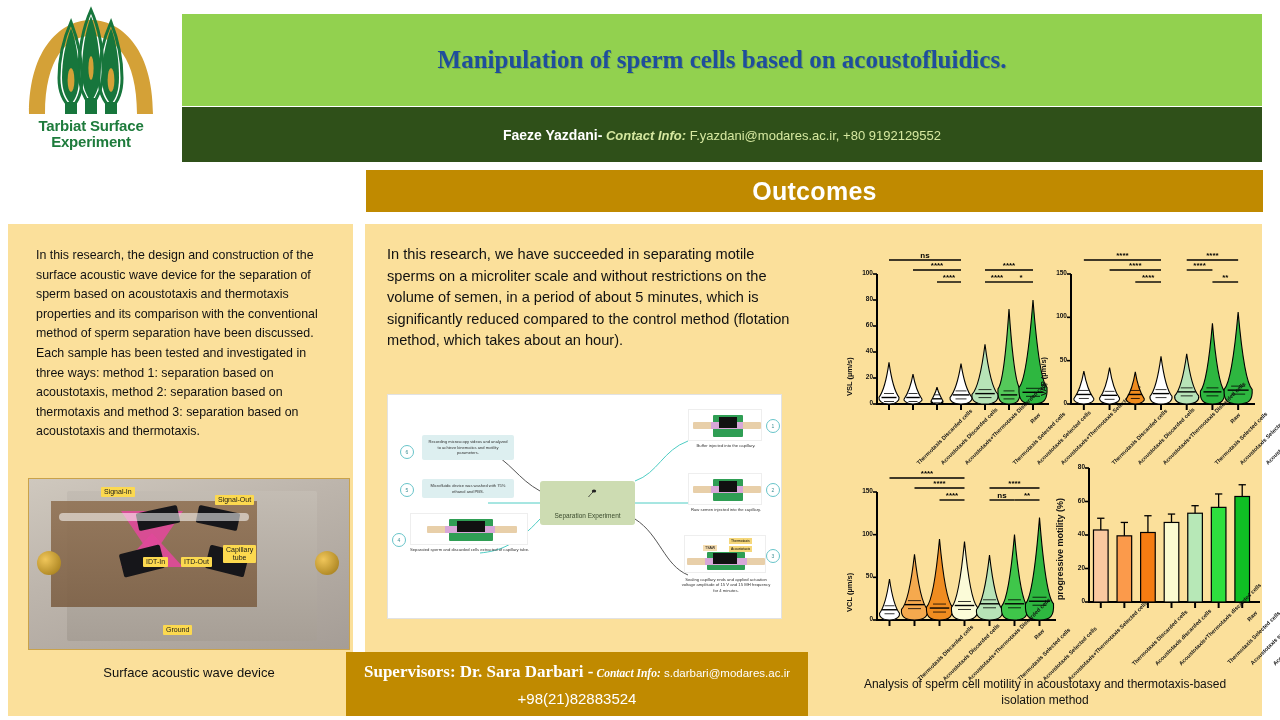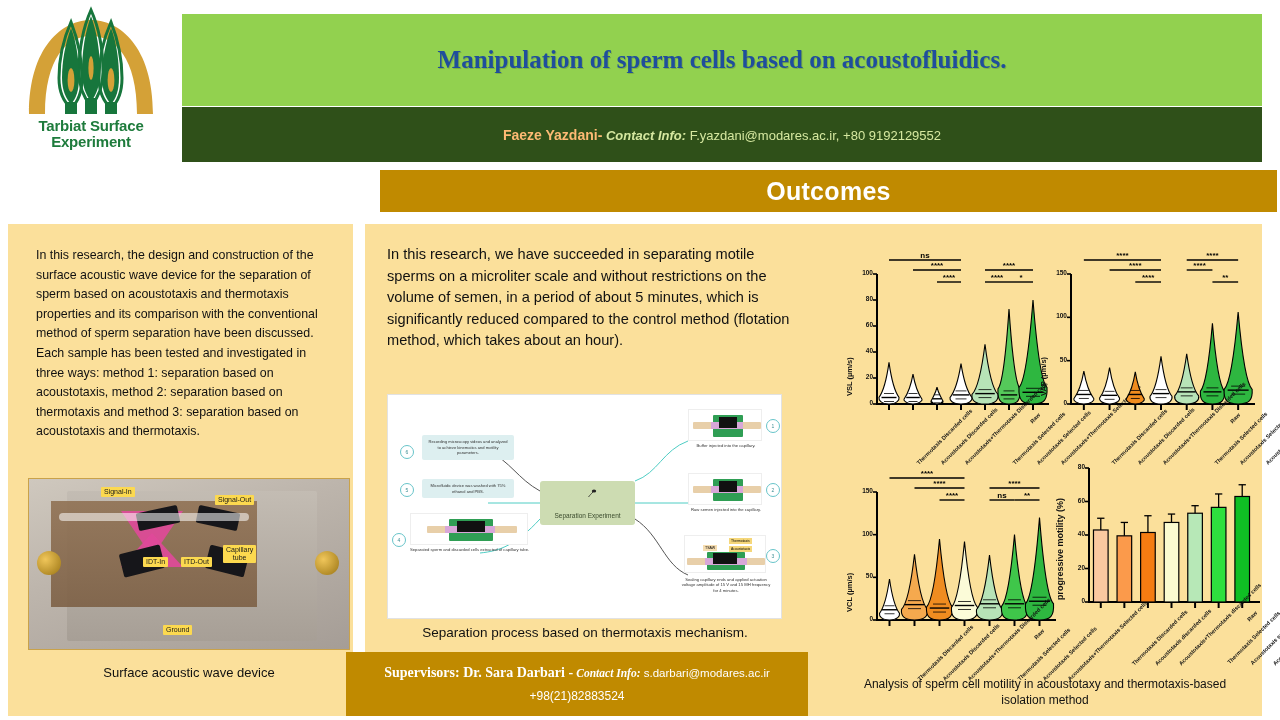--- a/index.html
+++ b/index.html
@@ -30,31 +30,31 @@
     font-family: "Liberation Serif", serif;
     color: #1f4e9c; font-size: 25px; font-weight: bold; text-align: center;
     text-shadow: 1px 1px 0 rgba(0,0,0,.15);
   }
 
   .author-band {
     position: absolute; left: 182px; top: 107px; width: 1080px; height: 55px;
     background: #2f5019; display: flex; align-items: center; justify-content: center;
   }
   .author-line { color: #d6e8a0; font-size: 13px; white-space: nowrap; }
-  .author-name { font-weight: bold; color: #fdba74; font-size: 14px; }
+  .author-name { font-weight: bold; color: #ffffff; font-size: 14px; }
   .contact-ital { font-style: italic; font-weight: bold; }
 
   
   .sec-bar {
     position: absolute; background: #c08a00; display: flex;
     align-items: center; justify-content: center;
   }
   .sec-bar span { color: #fff; font-size: 25px; font-weight: bold; letter-spacing: .3px; }
   #bar-methods  { left: 8px;  top: 170px; width: 345px; height: 42px; }
-  #bar-outcomes { left: 380px; top: 170px; width: 897px; height: 42px; }
+  #bar-outcomes { left: 366px; top: 170px; width: 897px; height: 42px; }
 
   
   .panel { position: absolute; background: #fbe09b; }
   #panel-methods  { left: 8px;  top: 224px; width: 345px; height: 492px; }
   #panel-outcomes { left: 365px; top: 224px; width: 897px; height: 492px; }
 
   .methods-text {
     position: absolute; left: 28px; top: 22px; width: 300px;
     font-size: 12.4px; line-height: 1.58; color: #111;
   }
@@ -147,23 +147,23 @@
 
   #cap-charts, #cap-flow, #cap-device { color: #111; }
 
   
   .footer-band {
     position: absolute; left: 346px; top: 652px; width: 462px; height: 64px;
     background: #c08a00; color: #fff; display: flex; flex-direction: column;
     align-items: center; justify-content: center; gap: 8px;
   }
   .sup-line { font-size: 11.5px; white-space: nowrap; }
-  .sup-strong { font-family: "Liberation Serif", serif; font-weight: bold; font-size: 14px; }
+  .sup-strong { font-family: "Liberation Serif", serif; font-weight: bold; font-size: 17px; }
   .sup-ital { font-family: "Liberation Serif", serif; font-style: italic; font-weight: bold; }
-  .sup-phone { font-size: 12px; }
+  .sup-phone { font-size: 15px; }
 </style>
 </head>
 <body>
 
 <div id="poster">
 
   <div class="logo-box">
     <div class="logo-mark">
       <svg width="140" height="112" viewBox="0 0 140 112">
         <path d="M8 108 C8 40 42 14 70 14 C98 14 132 40 132 108 L116 108 C116 52 94 30 70 30 C46 30 24 52 24 108 Z" fill="#d4a137"></path>
@@ -303,21 +303,20 @@
         <div class="mini-dev" style="left:22px;top:16px;width:38px;height:18px;"></div>
         <div class="mini-tube" style="left:2px;top:22px;width:22px;height:7px;"></div>
         <div class="mini-tube" style="left:58px;top:22px;width:22px;height:7px;"></div>
         <div class="mini-pink" style="left:20px;top:22px;width:42px;height:7px;"></div>
         <div class="mini-teeth" style="left:28px;top:17px;width:24px;height:11px;"></div>
       </div>
       <div class="flow-chip" style="left:378px;top:154px;">3</div>
       <div class="chip-lbl" style="left:292px;top:182px;width:92px;">Sealing capillary ends and applied actuation voltage amplitude of 15 V and 15 MH frequency for 4 minutes.</div>
     </div>
 
-    <div class="caption" id="cap-flow" style="left:20px;top:400px;width:400px;">Separation process based on thermotaxis mechanism.</div>
 
     <div class="chart" id="chart-vsl">
         <svg width="208" height="232" style="position:absolute;left:0;top:0;overflow:visible">
           <line x1="34" y1="40" x2="34" y2="170" stroke="#000" stroke-width="2"></line>
           <line x1="33" y1="170" x2="206" y2="170" stroke="#000" stroke-width="2.2"></line>
           <line x1="30" y1="170" x2="34" y2="170" stroke="#000" stroke-width="1.6"></line>
           <line x1="30" y1="144" x2="34" y2="144" stroke="#000" stroke-width="1.6"></line>
           <line x1="30" y1="118" x2="34" y2="118" stroke="#000" stroke-width="1.6"></line>
           <line x1="30" y1="92" x2="34" y2="92" stroke="#000" stroke-width="1.6"></line>
           <line x1="30" y1="66" x2="34" y2="66" stroke="#000" stroke-width="1.6"></line>

